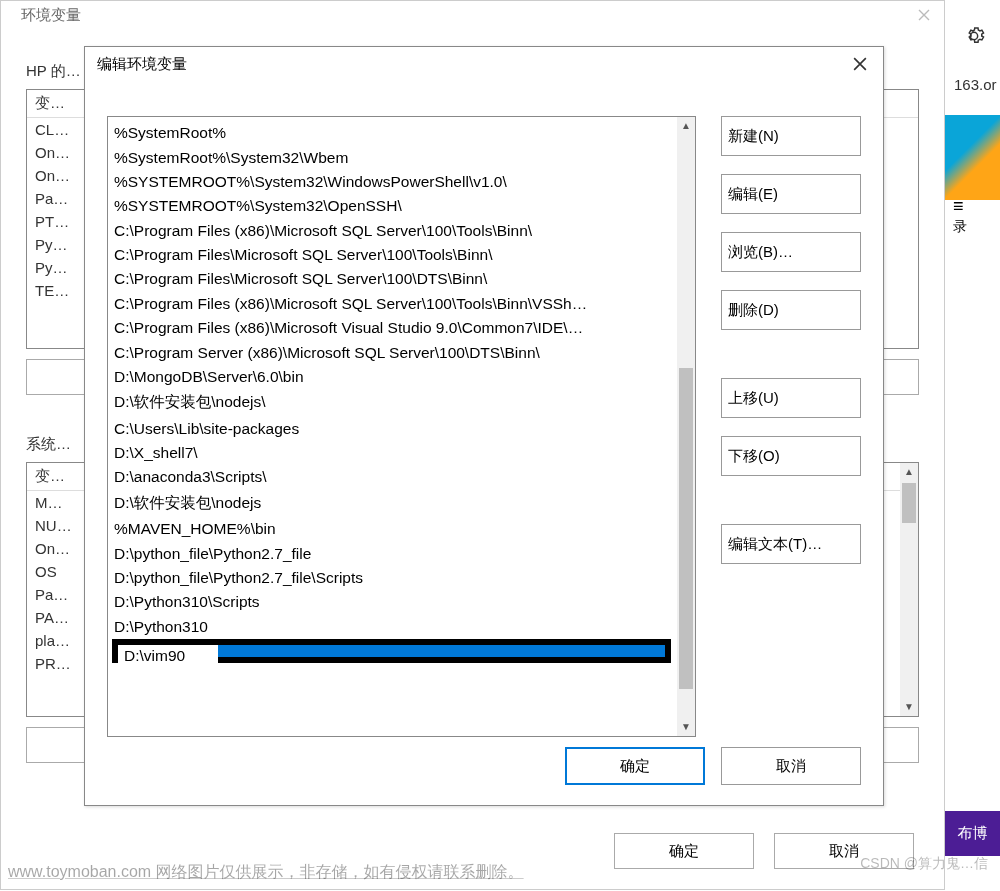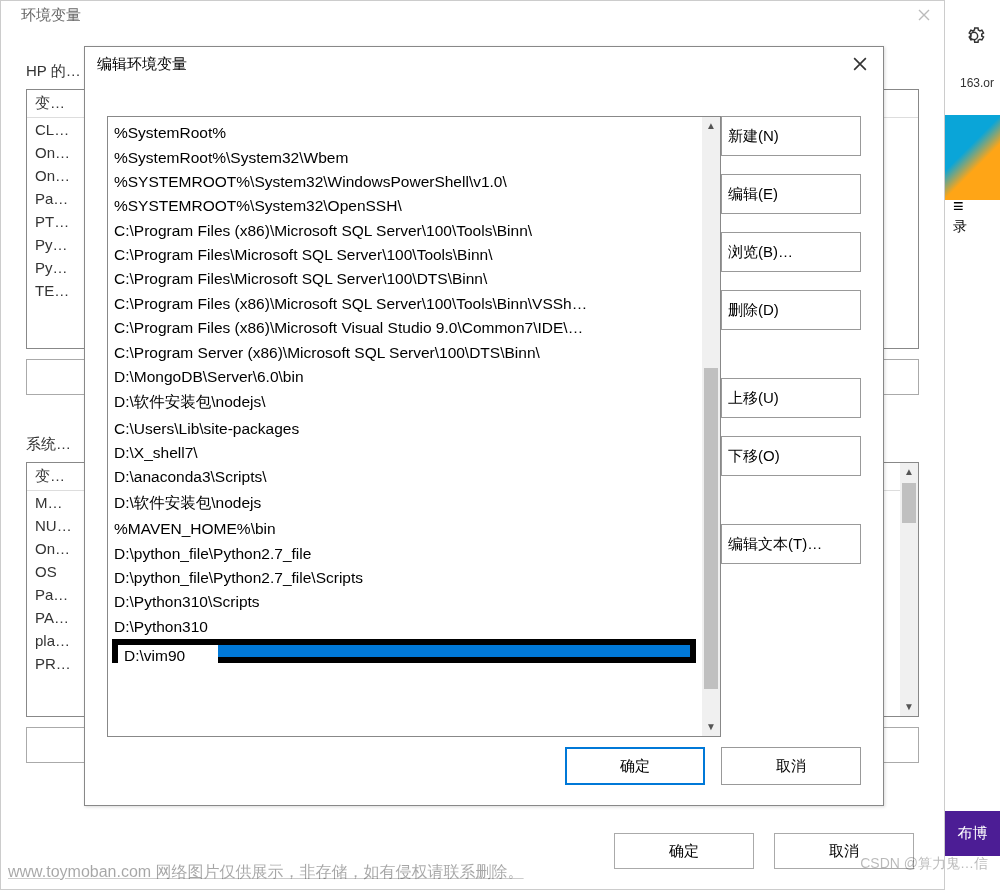--- a/index.html
+++ b/index.html
@@ -80,22 +80,22 @@
     position: absolute;
     left: 945px; top: 0;
     width: 55px; height: 891px;
     background: #fff;
   }
   .gear {
     position: absolute; top: 25px; left: 18px;
     font-size: 20px;
   }
   .url-fragment {
-    position: absolute; top: 76px; left: 15px;
-    font-size: 12px; color: #333;
+    position: absolute; top: 76px; left: 9px;
+    font-size: 15px; color: #333;
   }
   .color-block {
     position: absolute; top: 115px; left: 0;
     width: 55px; height: 85px;
     background: linear-gradient(135deg, #0aa5d8 40%, #ffa516 60%);
   }
   .menu-icon { position: absolute; top: 196px; left: 8px; font-size: 18px;}
   .lu-text { position: absolute; top: 218px; left: 8px; font-size: 14px;}
   .publish-btn {
     position: absolute; bottom: 35px; left: 0;
@@ -125,20 +125,21 @@
   }
   .child-close {
     position: absolute; right: 0; top: 0;
     width: 46px; height: 34px;
     display:flex; align-items:center; justify-content:center;
     font-size: 18px; color: #333;
   }
   .child-body {
     flex: 1;
     display: flex;
+    gap: 25px;
     padding: 35px 22px 10px 22px;
   }
   .path-list-wrap {
     flex: 1;
     border: 1px solid #888;
     position: relative;
     background: #fff;
     overflow: hidden;
   }
   .path-list {

